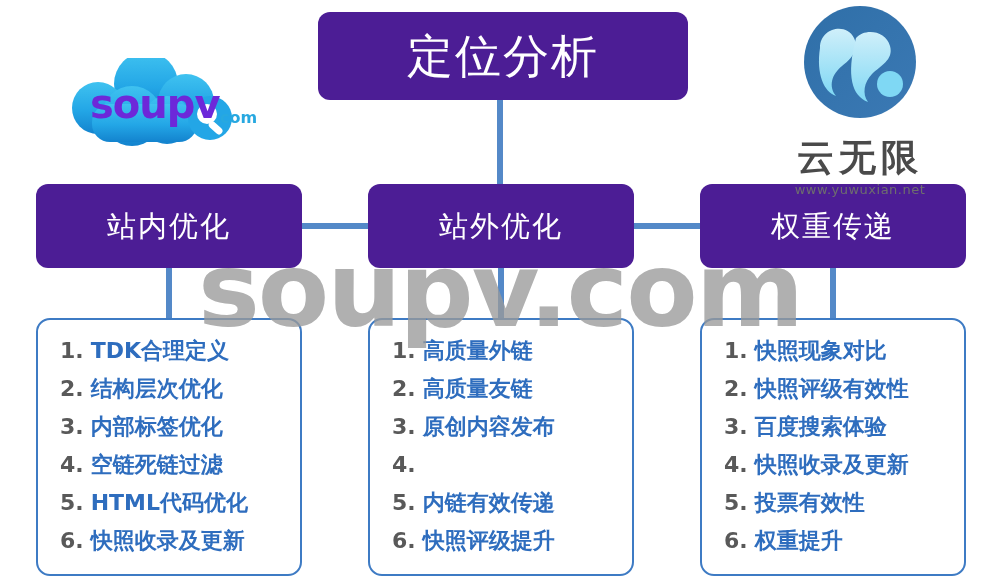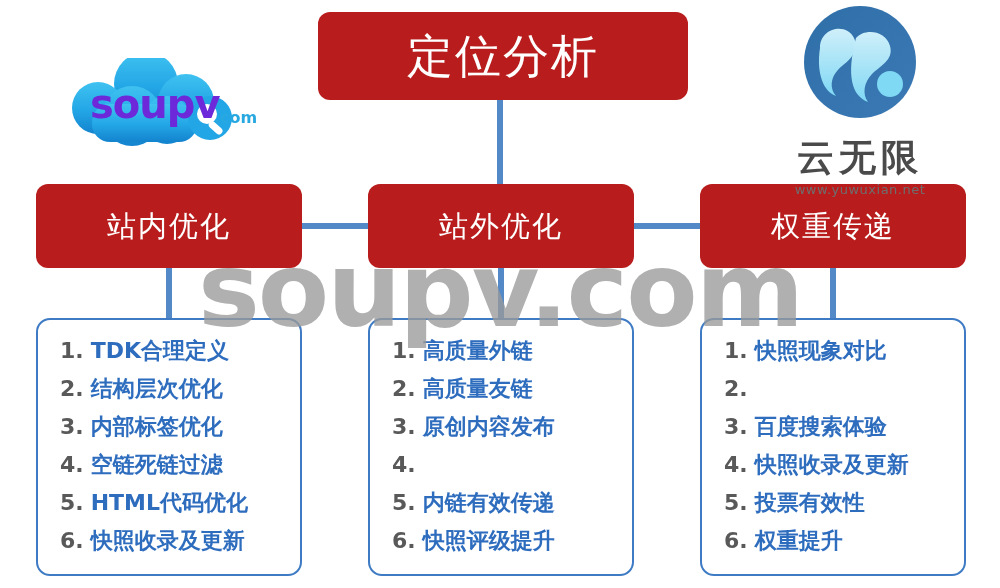--- a/index.html
+++ b/index.html
@@ -11,21 +11,21 @@
     position:relative;
   }
   #stage { position:absolute; left:0; top:0; width:1000px; height:588px; }
 
   
   .conn { position:absolute; background:#5489C8; z-index:2; }
 
   
   .bluebox{
     position:absolute;
-    background:#b91c1c;
+    background:#4c1d95;
     border-radius:12px;
     display:flex;
     align-items:center;
     justify-content:center;
     z-index:4;
     color:#ffffff;
   }
   .bluebox .txt{
     color:#ffffff;
     letter-spacing:2px;
@@ -194,20 +194,21 @@
     </div>
   </div>
 
   <div class="listcard" id="list-r">
     <div class="li">
       <span class="num">1.</span>
       <span class="lbl">快照现象对比</span>
     </div>
     <div class="li">
       <span class="num">2.</span>
+      <span class="lbl">快照评级有效性</span>
     </div>
     <div class="li">
       <span class="num">3.</span>
       <span class="lbl">百度搜索体验</span>
     </div>
     <div class="li">
       <span class="num">4.</span>
       <span class="lbl">快照收录及更新</span>
     </div>
     <div class="li">

